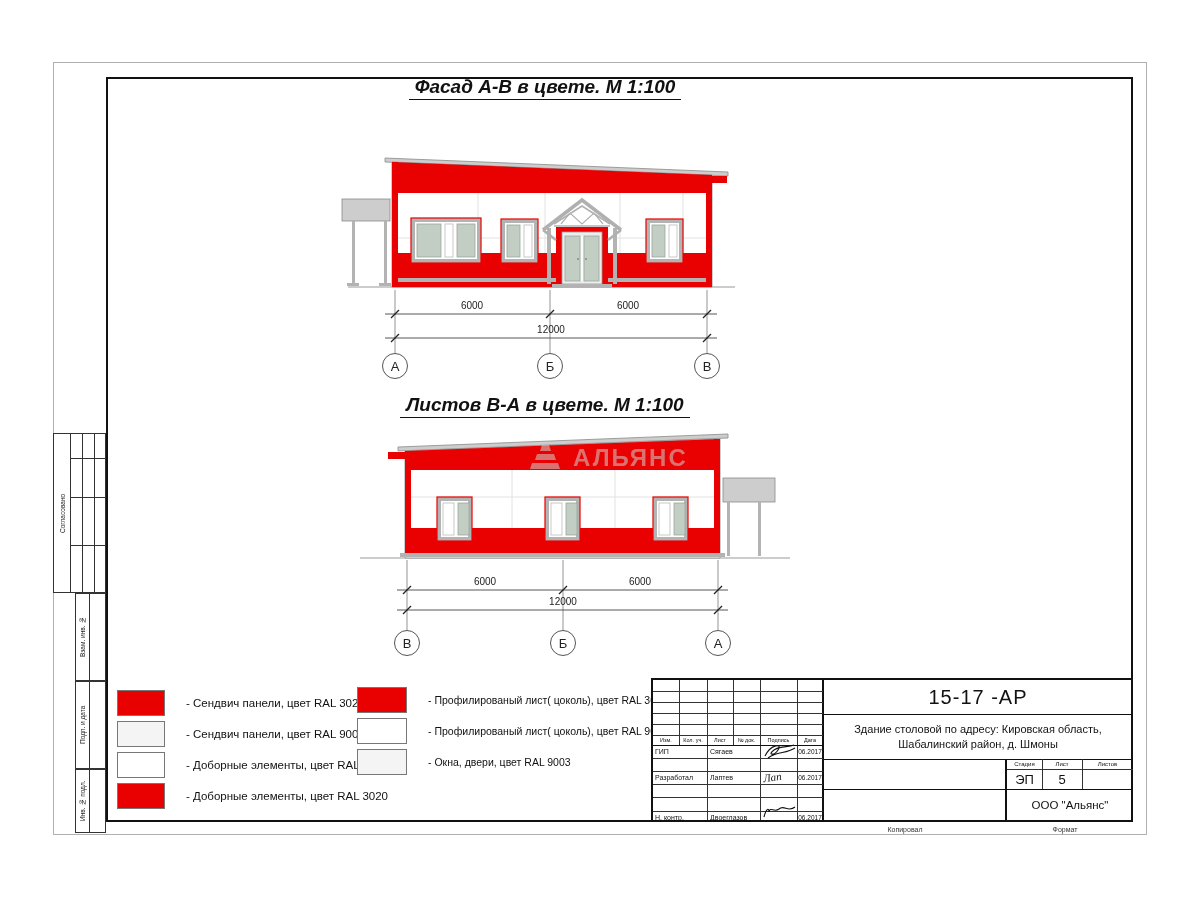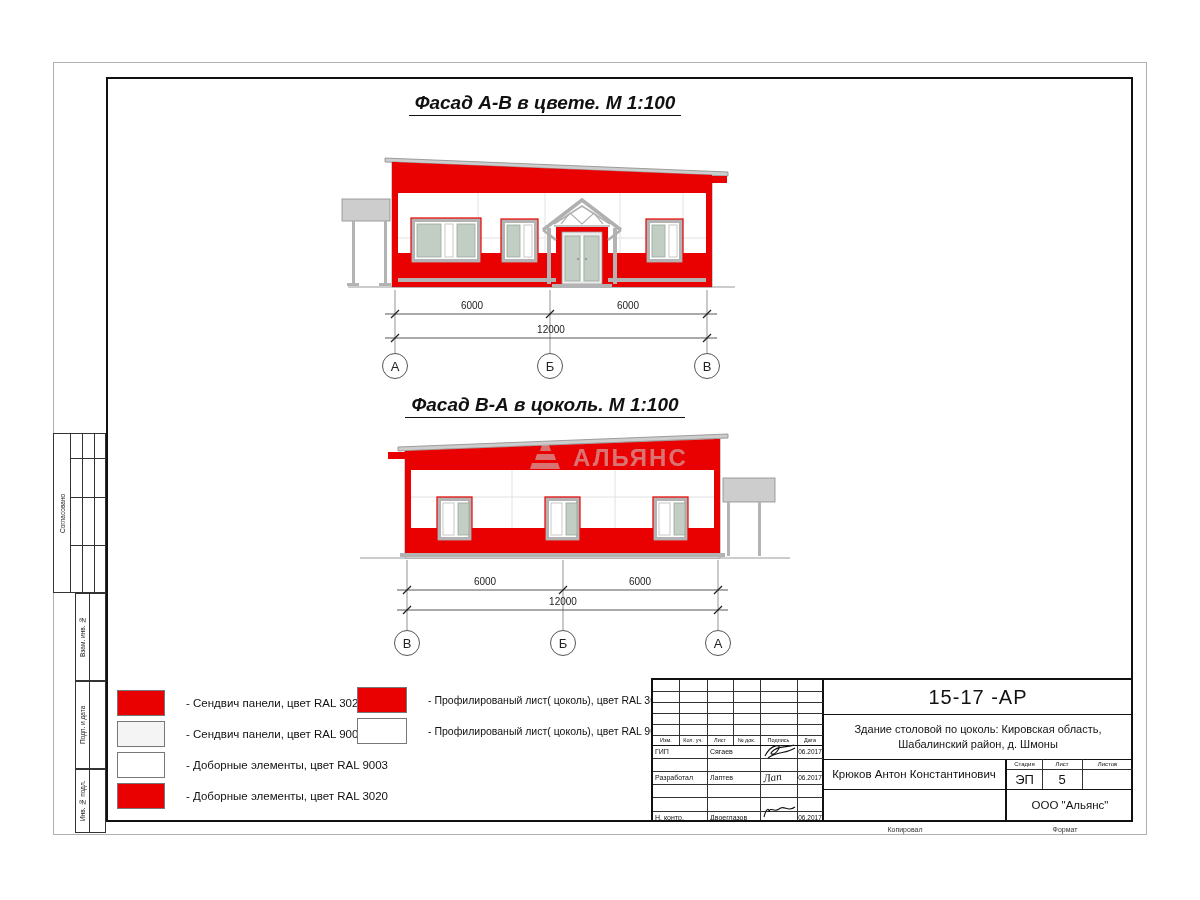--- a/index.html
+++ b/index.html
@@ -85,25 +85,25 @@
     <div class="vhalf">
       <div class="vlabel">Подп. и дата</div>
     </div>
   </div>
   <div class="vstrip" style="left:75px;top:769px;width:31px;height:64px;">
     <div class="vhalf">
       <div class="vlabel">Инв. № подл.</div>
     </div>
   </div>
 
-  <div class="dtitle" style="left:330px;top:92px;width:430px;text-align:center;">
+  <div class="dtitle" style="left:330px;top:76px;width:430px;text-align:center;">
     <span>Фасад А-В в цвете.  М 1:100</span>
   </div>
   <div class="dtitle" style="left:330px;top:394px;width:430px;">
-    <span>Фасад В-А в цоколь.  М 1:100</span>
+    <span>Листов В-А в цвете.  М 1:100</span>
   </div>
 
   <svg style="left:330px;top:140px;" width="430" height="248" viewBox="0 0 430 248">
     <line class="ground" x1="18" y1="147" x2="405" y2="147"></line>
     <g>
       <polygon class="fill-roof" points="55,18 398,32 398,36 55,22"></polygon>
       <polygon class="fill-wall" points="62,22 382,35 382,147 62,147"></polygon>
       <polygon class="fill-red" points="62,22 382,35 382,53 62,53"></polygon>
       <line class="seam" x1="62" y1="98" x2="382" y2="98"></line>
       <line class="seam" x1="148" y1="53" x2="148" y2="113"></line>
@@ -275,20 +275,24 @@
   </div>
   <div class="legend-col right" style="left:357px;top:687px;">
     <div class="legend-item">
       <div class="sw" style="background: rgb(233, 0, 0);"></div>
       <div class="legend-text">- Профилированый лист( цоколь), цвет RAL 3020</div>
     </div>
     <div class="legend-item">
       <div class="sw" style="background: rgb(255, 255, 255);"></div>
       <div class="legend-text">- Профилированый лист( цоколь), цвет RAL 9003</div>
     </div>
+    <div class="legend-item">
+      <div class="sw" style="background: rgb(244, 244, 244);"></div>
+      <div class="legend-text">- Окна, двери, цвет RAL 9003</div>
+    </div>
   </div>
 
   <div class="stamp">
 
     <div class="ln" style="left:26px;top:0;width:1px;height:65px;"></div>
     <div class="ln" style="left:80px;top:0;width:1px;height:65px;"></div>
     <div class="ln" style="left:54px;top:0;width:1px;height:140px;"></div>
     <div class="ln" style="left:107px;top:0;width:1px;height:140px;"></div>
     <div class="ln" style="left:144px;top:0;width:1px;height:140px;"></div>
     <div class="lnt" style="left:169px;top:0;width:2px;height:140px;"></div>
@@ -335,22 +339,21 @@
     </div>
 
     <div class="cell" style="left:2px;top:131px;width:52px;height:13px;font-size:7px;">Н. контр.</div>
     <div class="cell" style="left:57px;top:131px;width:48px;height:13px;font-size:7px;">Двоеглазов</div>
     <div class="cell c-center" style="left:144px;top:131px;width:26px;height:13px;font-size:6.5px;">06.2017</div>
     <svg class="sig" style="left:108px;top:122px;" width="36" height="20">
       <path d="M3 15 C5 7 8 5 8 10 C9 4 13 11 18 7 C23 2 27 11 34 5" stroke="#111" fill="none" stroke-width="1.1"></path>
     </svg>
 
     <div class="cell c-center" style="left:170px;top:0;width:310px;height:34px;font-size:20px;font-weight:500;letter-spacing:1px;">15-17 -АР</div>
-    <div class="cell c-center" style="left:178px;top:34px;width:294px;height:45px;font-size:11px;line-height:1.35;">Здание столовой по цоколь: Кировская область, Шабалинский район, д. Шмоны</div>
-    <div class="cell c-center" style="left:170px;top:79px;width:182px;height:30px;font-size:11.5px;">Крюков Антон Константинович</div>
+    <div class="cell c-center" style="left:178px;top:34px;width:294px;height:45px;font-size:11px;line-height:1.35;">Здание столовой по адресу: Кировская область, Шабалинский район, д. Шмоны</div>
     <div class="cell c-center" style="left:354px;top:79px;width:35px;height:10px;font-size:6px;">Стадия</div>
     <div class="cell c-center" style="left:389px;top:79px;width:40px;height:10px;font-size:6px;">Лист</div>
     <div class="cell c-center" style="left:429px;top:79px;width:51px;height:10px;font-size:6px;">Листов</div>
     <div class="cell c-center" style="left:354px;top:89px;width:35px;height:20px;font-size:13px;">ЭП</div>
     <div class="cell c-center" style="left:389px;top:89px;width:40px;height:20px;font-size:13px;">5</div>
     <div class="cell c-center" style="left:429px;top:89px;width:51px;height:20px;font-size:13px;"></div>
     <div class="cell c-center" style="left:354px;top:109px;width:126px;height:31px;font-size:11.5px;">ООО "Альянс"</div>
   </div>
 
   <div class="below-label" style="left:860px;top:826px;width:90px;">Копировал</div>

